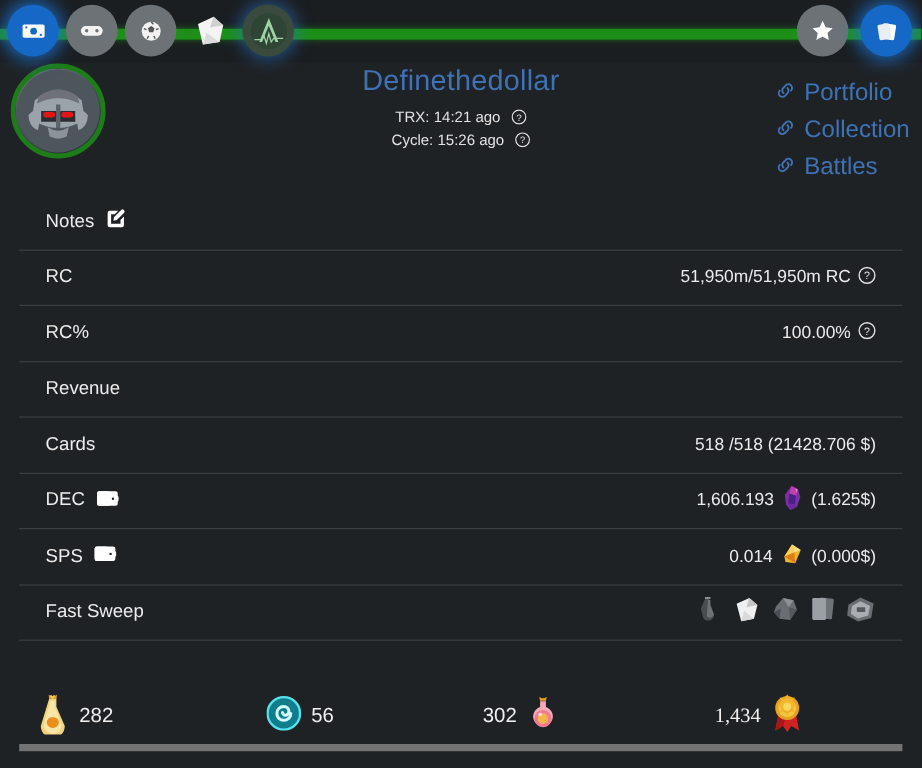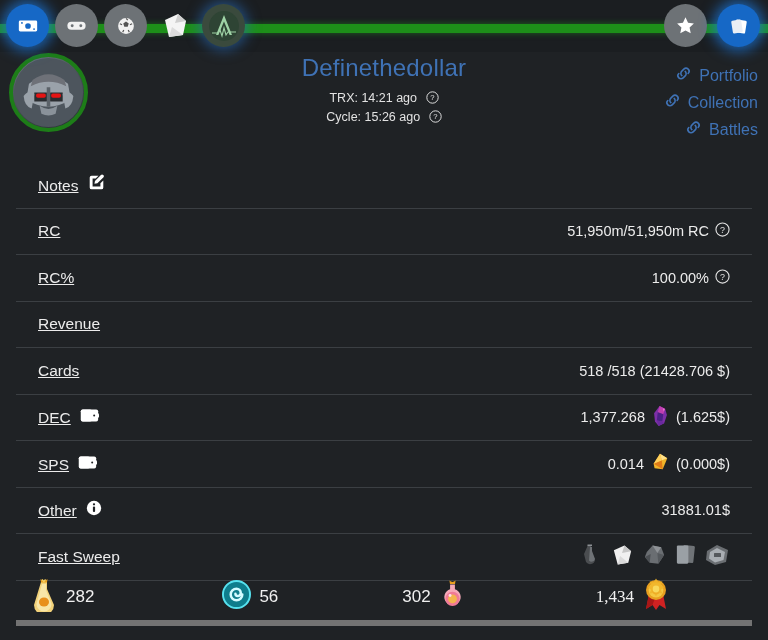--- a/index.html
+++ b/index.html
@@ -81,37 +81,37 @@
   }
   .substats .q {
     display: inline-block; vertical-align: -2px; margin-left: 5px;
   }
   .links {
     position: absolute; right: 10px; top: 14px;
     display: flex; flex-direction: column; gap: 8px;
   }
   .link {
     display: flex; align-items: center; gap: 7px;
-    color: #3f72b5; font-size: 16px; justify-content: flex-end;
+    color: #3f72b5; font-size: 20px;
   }
 
   
   .rows { position: absolute; left: 0; right: 0; top: 162px; }
   .row {
     position: relative;
     height: 46.5px;
     display: flex; align-items: center; justify-content: space-between;
     padding: 0 22px;
     border-bottom: 1px solid #3b3f43;
     margin: 0 16px;
   }
   .row:first-child { border-top: none; }
   .row-label {
-    display: flex; align-items: flex-end; gap: 9px;
-    font-size: 15.5px; color: #ececec; text-decoration: underline;
+    display: flex; align-items: center; gap: 9px;
+    font-size: 15.5px; color: #ececec;
   }
   .row-value {
     display: flex; align-items: center; gap: 6px;
     font-size: 14.5px; color: #ececec; white-space: nowrap;
   }
   .sweep-icons { display: flex; align-items: center; gap: 7px; }
 
   
   .bottom {
     position: absolute; left: 16px; right: 16px; bottom: 14px;
@@ -323,21 +323,21 @@
         <span>
           <svg width="19" height="16" viewBox="0 0 22 18">
               <rect x="1" y="2.5" width="20" height="14" rx="2.2" fill="#fff"></rect>
               <rect x="12.5" y="7" width="9.5" height="5.4" rx="1.6" fill="#fff"></rect>
               <circle cx="16.4" cy="9.7" r="1.15" fill="#1f2225"></circle>
               <rect x="1" y="2.5" width="13" height="14" rx="2.2" fill="#fff"></rect>
             </svg>
         </span>
       </div>
       <div class="row-value">
-        <span>1,377.268</span>
+        <span>1,606.193</span>
         <span>
           <svg width="19" height="22" viewBox="0 0 20 24">
               <path d="M9 1 L15 4 L17 11 L14 20 L8 23 L4 18 L3 9 Z" fill="#7d2fa8"></path>
               <path d="M9 1 L15 4 L13 10 L7 8 Z" fill="#c03fb0"></path>
               <path d="M7 8 L13 10 L12 18 L6 17 Z" fill="#4b2186"></path>
               <path d="M12 18 L14 20 L8 23 L6 17 Z" fill="#6a2a9e"></path>
               <path d="M12.5 3.5 L14.6 4.6 L13.6 7 Z" fill="#ef7fd6"></path>
             </svg>
         </span>
         <span>(1.625$)</span>
@@ -363,33 +363,20 @@
               <path d="M4 13 L11 2 L19 7 L14 19 L5 18 Z" fill="#f0b429"></path>
               <path d="M11 2 L19 7 L13 9 Z" fill="#ffe08a"></path>
               <path d="M4 13 L13 9 L14 19 Z" fill="#e07b18"></path>
               <path d="M4 13 L11 2 L13 9 Z" fill="#ffd05c"></path>
             </svg>
         </span>
         <span>(0.000$)</span>
       </div>
     </div>
 
-    <div class="row">
-      <div class="row-label">
-        <span>Other</span>
-        <span>
-          <svg width="16" height="16" viewBox="0 0 16 16">
-              <circle cx="8" cy="8" r="7.2" fill="#fff"></circle>
-              <circle cx="8" cy="4.3" r="1.15" fill="#1f2225"></circle>
-              <rect x="6.9" y="6.6" width="2.2" height="5.4" rx="1" fill="#1f2225"></rect>
-            </svg>
-        </span>
-      </div>
-      <div class="row-value">31881.01$</div>
-    </div>
 
     <div class="row">
       <div class="row-label">
         <span>Fast Sweep</span>
       </div>
       <div class="sweep-icons">
         <span>
           <svg width="24" height="26" viewBox="0 0 24 26">
               <path d="M9 3 h3 v5 l4 10 a5 5 0 0 1 -9 2 l-2-8 z" fill="#4a4d50"></path>
               <path d="M11 5 h2 v4 l3 8 a3.5 3.5 0 0 1 -6 1.5 z" fill="#6e7276"></path>

